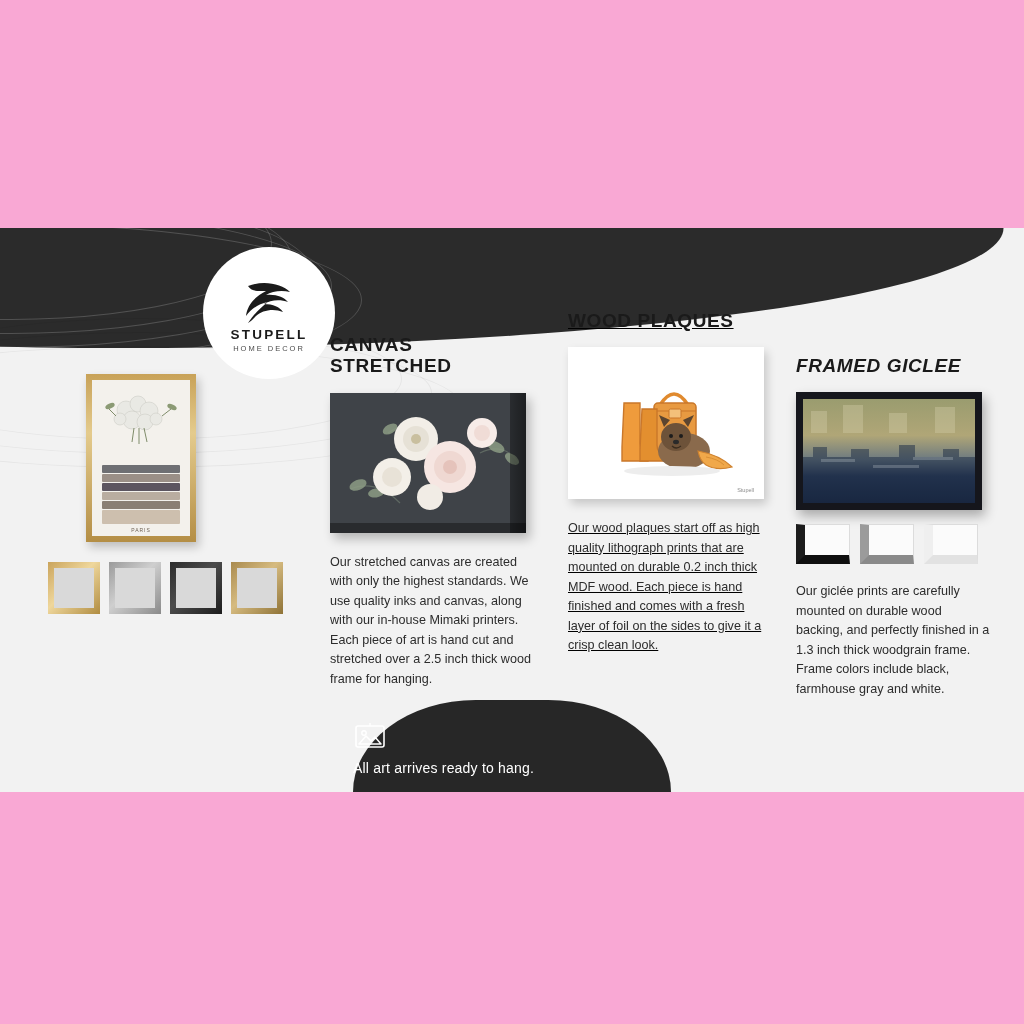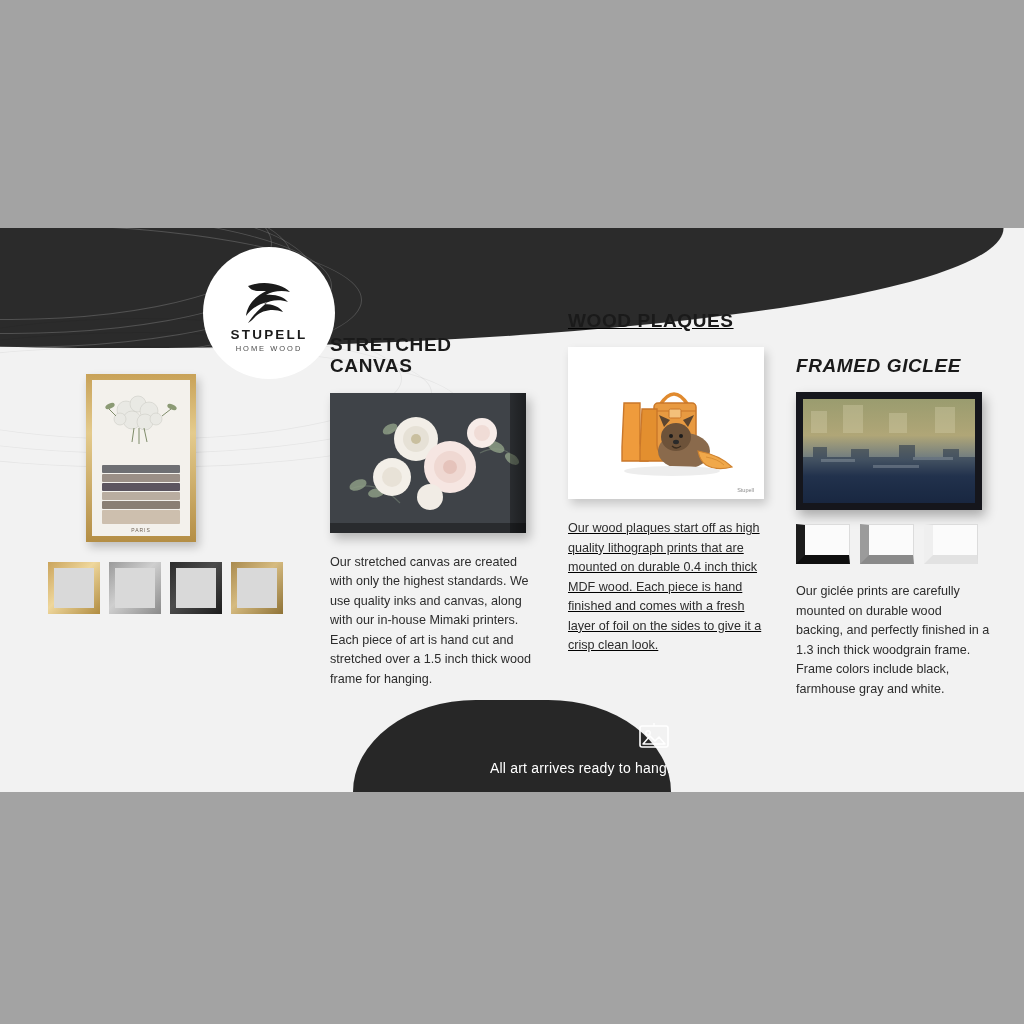--- a/index.html
+++ b/index.html
@@ -10,21 +10,21 @@
   body {
     width: 1024px;
     height: 1024px;
     font-family: "Liberation Sans", sans-serif;
     overflow: hidden;
   }
   .page {
     position: relative;
     width: 1024px;
     height: 1024px;
-    background: #a3a3a3;
+    background: #f9a8d4;
   }
   
   .band {
     position: absolute;
     left: 0;
     top: 228px;
     width: 1024px;
     height: 564px;
     background: #f2f2f2;
     overflow: hidden;
@@ -282,21 +282,21 @@
     position: absolute;
     left: 353px;
     top: 700px;
     width: 318px;
     height: 92px;
     background: #272727;
     border-radius: 160px 160px 0 0 / 120px 120px 0 0;
     z-index: 5;
     display: flex;
     flex-direction: column;
-    align-items: flex-end;
+    align-items: flex-start;
     justify-content: flex-start;
     padding-top: 22px;
     box-sizing: border-box;
   }
   .blob-icon { width: 34px; height: 28px; }
   .blob-text {
     color: #ffffff;
     font-size: 14px;
     margin-top: 10px;
     letter-spacing: 0.2px;
@@ -319,21 +319,21 @@
     <div class="lswirl l1"></div>
     <div class="lswirl l2"></div>
     <div class="lswirl l3"></div>
   </div>
 
   <div class="logo-circle">
     <svg class="logo-mark" viewBox="0 0 62 46">
       <path d="M10 8 C26 2, 44 6, 52 14 C44 12, 34 13, 28 17 C38 16, 46 19, 50 24 C42 21, 32 22, 26 26 C35 26, 42 29, 45 34 C36 30, 24 32, 18 38 C14 42, 12 44, 10 45 C16 36, 22 30, 30 24 C20 26, 13 31, 8 38 C9 28, 16 19, 28 13 C20 13, 14 14, 10 8 Z" fill="#1b1b1b"></path>
     </svg>
     <div class="logo-name">STUPELL</div>
-    <div class="logo-sub">HOME WOOD</div>
+    <div class="logo-sub">HOME DECOR</div>
   </div>
 
   <div class="col" id="col1">
     <div class="col-title">
     </div>
 
     <div class="art-wrap">
       <div class="ffc-frame">
         <div class="ffc-inner">
           <svg class="bouquet" viewBox="0 0 74 62">
@@ -383,22 +383,22 @@
         </div>
       <div class="sw sw-wood">
           <i></i>
         </div>
     </div>
 
   </div>
 
   <div class="col" id="col2">
     <div class="col-title">
+      <div>CANVAS</div>
       <div>STRETCHED</div>
-      <div>CANVAS</div>
     </div>
 
     <div class="sc-canvas">
       <svg viewBox="0 0 196 140" width="196" height="140">
         <rect x="0" y="0" width="196" height="140" fill="#3f4348"></rect>
         <g opacity="0.5" stroke="#7f8f7d" stroke-width="1.2" fill="none">
           <path d="M20 96 C40 88, 56 96, 70 110"></path>
           <path d="M150 60 C166 52, 180 56, 188 70"></path>
           <path d="M58 40 C72 30, 90 28, 104 34"></path>
         </g>
@@ -420,21 +420,21 @@
           <circle cx="62" cy="84" r="10" fill="#e8e2d7"></circle>
           <circle cx="152" cy="40" r="15" fill="#f7ece8"></circle>
           <circle cx="152" cy="40" r="8" fill="#f0dcd6"></circle>
           <circle cx="100" cy="104" r="13" fill="#f1ece5"></circle>
         </g>
       </svg>
       <div class="sc-side"></div>
       <div class="sc-bottom"></div>
     </div>
 
-    <div class="col-body">Our stretched canvas are created with only the highest standards. We use quality inks and canvas, along with our in-house Mimaki printers. Each piece of art is hand cut and stretched over a 1.5 inch thick wood frame for hanging.</div>
+    <div class="col-body">Our stretched canvas are created with only the highest standards. We use quality inks and canvas, along with our in-house Mimaki printers. Each piece of art is hand cut and stretched over a 2.5 inch thick wood frame for hanging.</div>
   </div>
 
   <div class="col" id="col3">
     <div class="col-title">
       <div>WOOD PLAQUES</div>
     </div>
 
     <div class="wp-card">
       <svg viewBox="0 0 196 152" width="196" height="152">
         <rect x="0" y="0" width="196" height="152" fill="#ffffff"></rect>
@@ -464,21 +464,21 @@
 
         <g>
           <path d="M130 104 q22 4 34 16 q-16 4 -26 -2 q-6 -4 -8 -14 z" fill="#f0a84a" stroke="#cf8330" stroke-width="1.2"></path>
           <path d="M138 110 q12 2 18 8" stroke="#d98f35" stroke-width="1" fill="none"></path>
         </g>
         <ellipse cx="104" cy="124" rx="48" ry="5" fill="#ededed"></ellipse>
       </svg>
       <div class="wp-sig">Stupell</div>
     </div>
 
-    <div class="col-body">Our wood plaques start off as high quality lithograph prints that are mounted on durable 0.4 inch thick MDF wood. Each piece is hand finished and comes with a fresh layer of foil on the sides to give it a crisp clean look.</div>
+    <div class="col-body">Our wood plaques start off as high quality lithograph prints that are mounted on durable 0.2 inch thick MDF wood. Each piece is hand finished and comes with a fresh layer of foil on the sides to give it a crisp clean look.</div>
   </div>
 
   <div class="col" id="col4">
     <div class="col-title">
       <div>FRAMED GICLEE</div>
     </div>
 
     <div class="fg-frame">
       <div class="fg-art">
         <svg viewBox="0 0 172 104" width="100%" height="100%" preserveAspectRatio="none">

